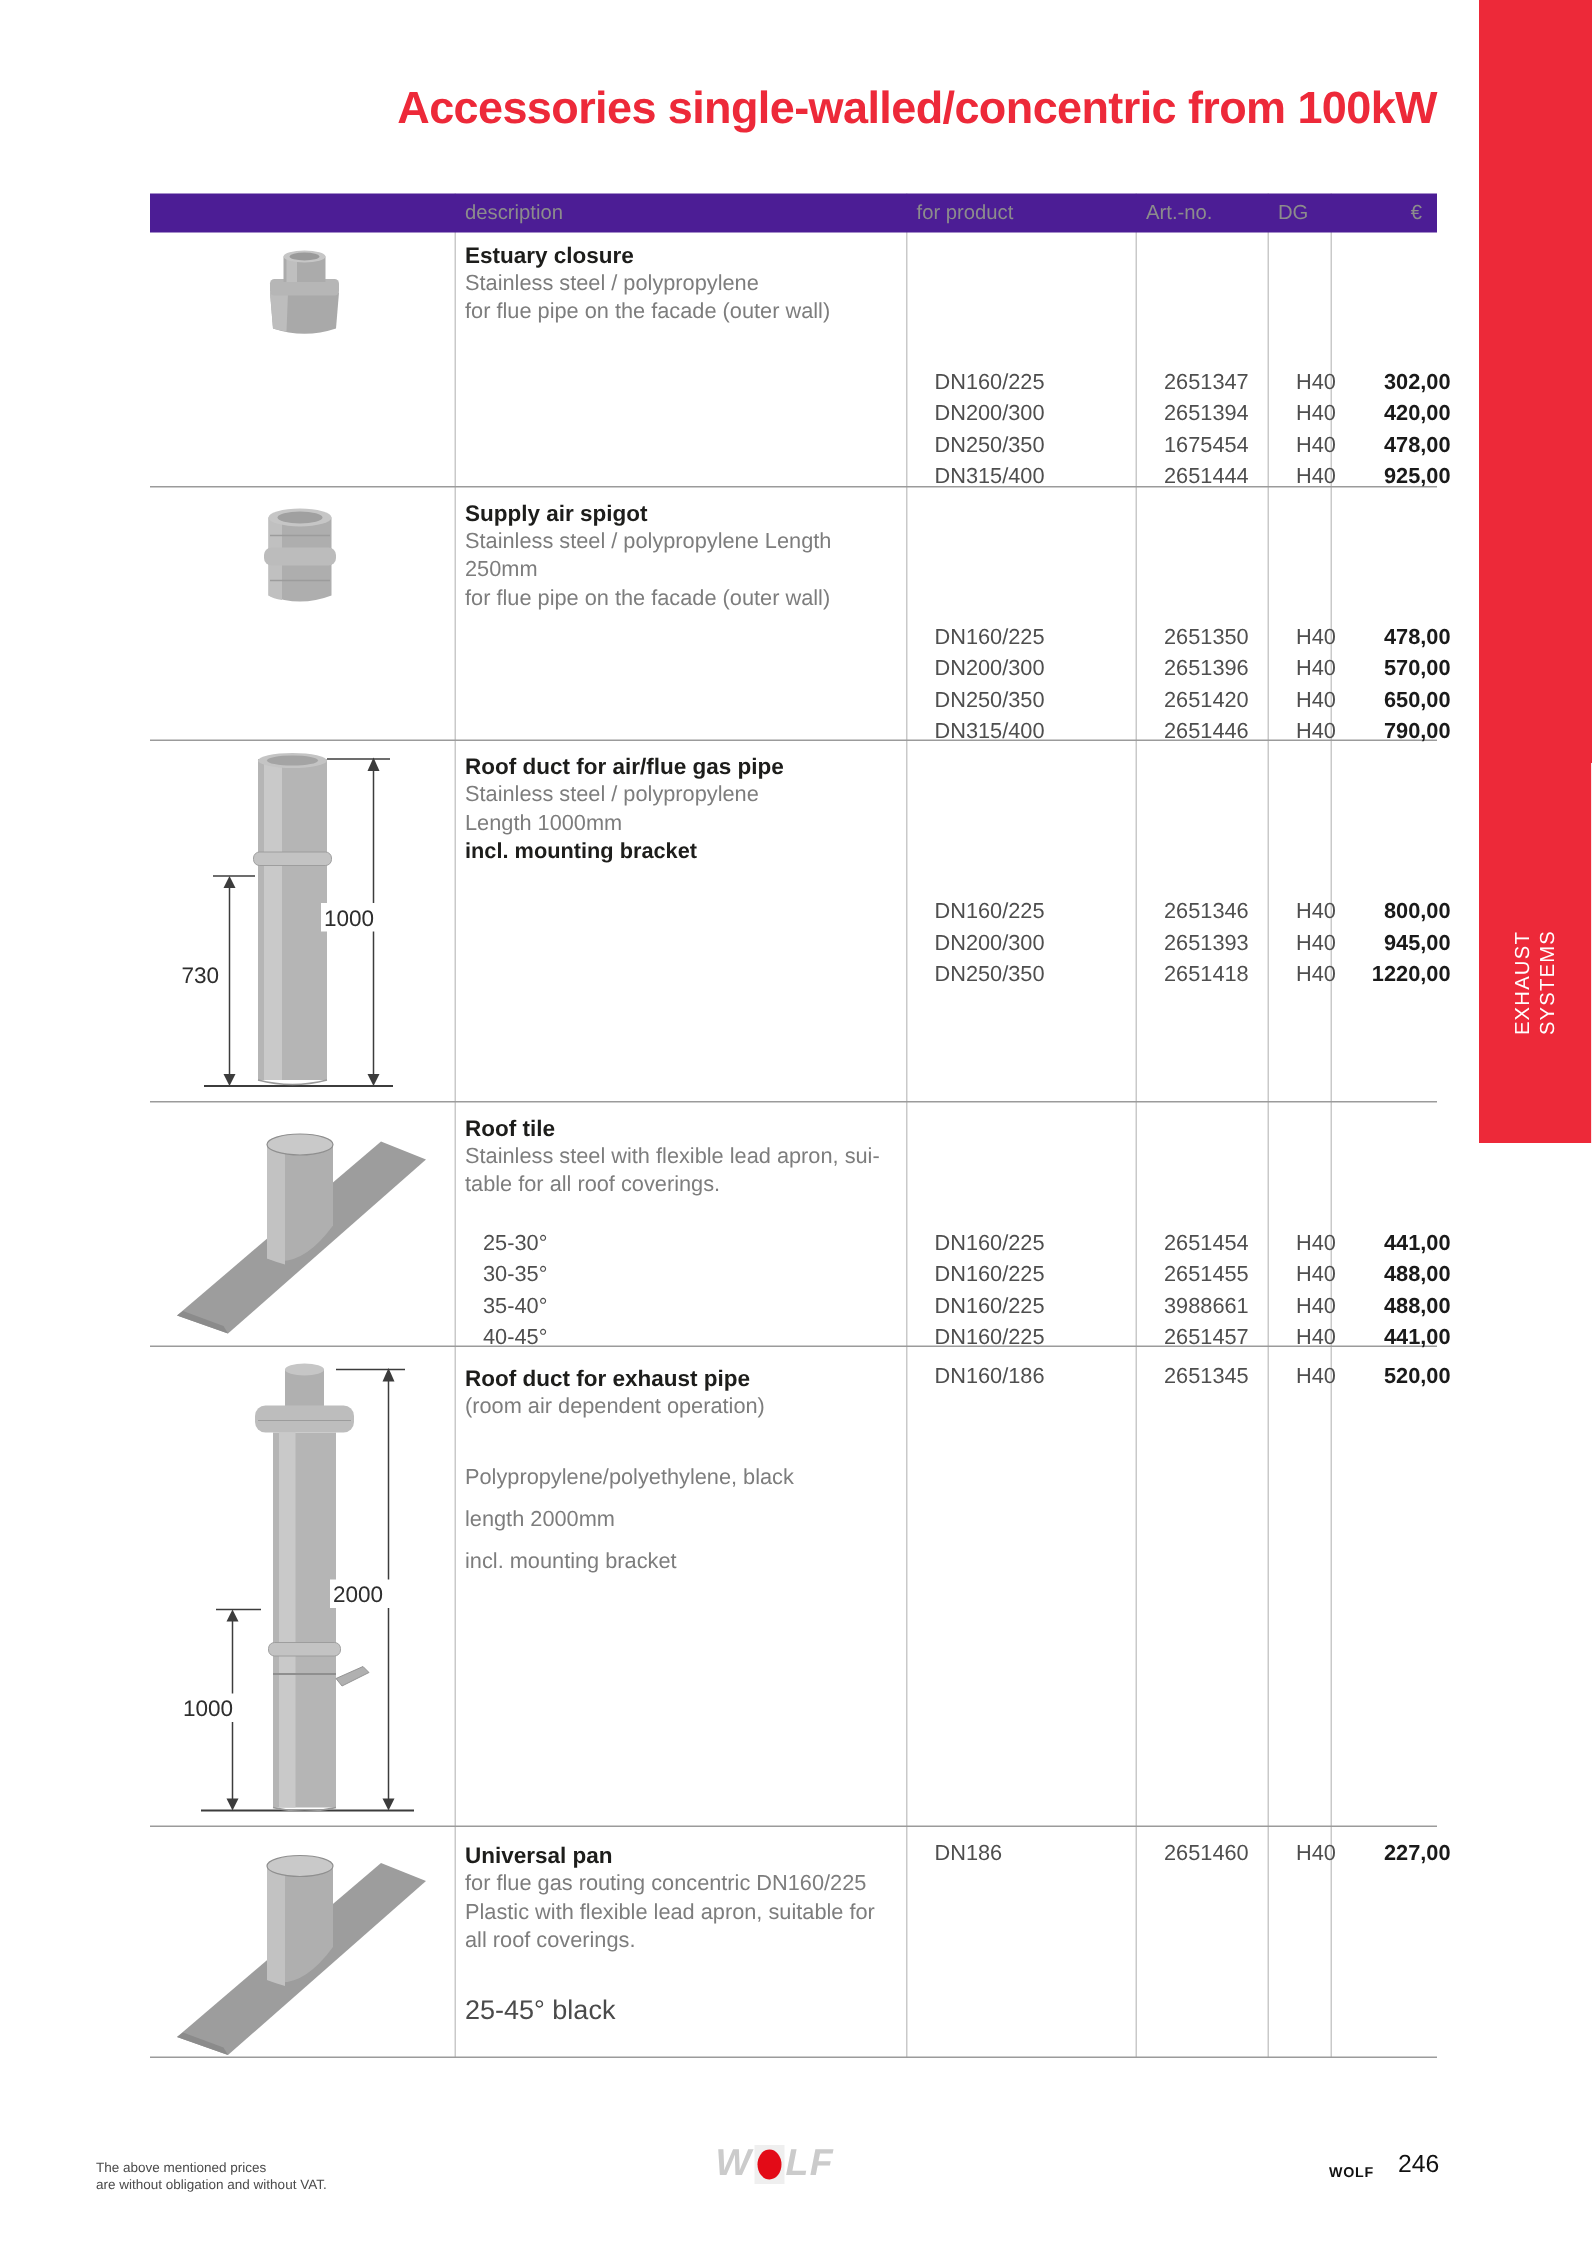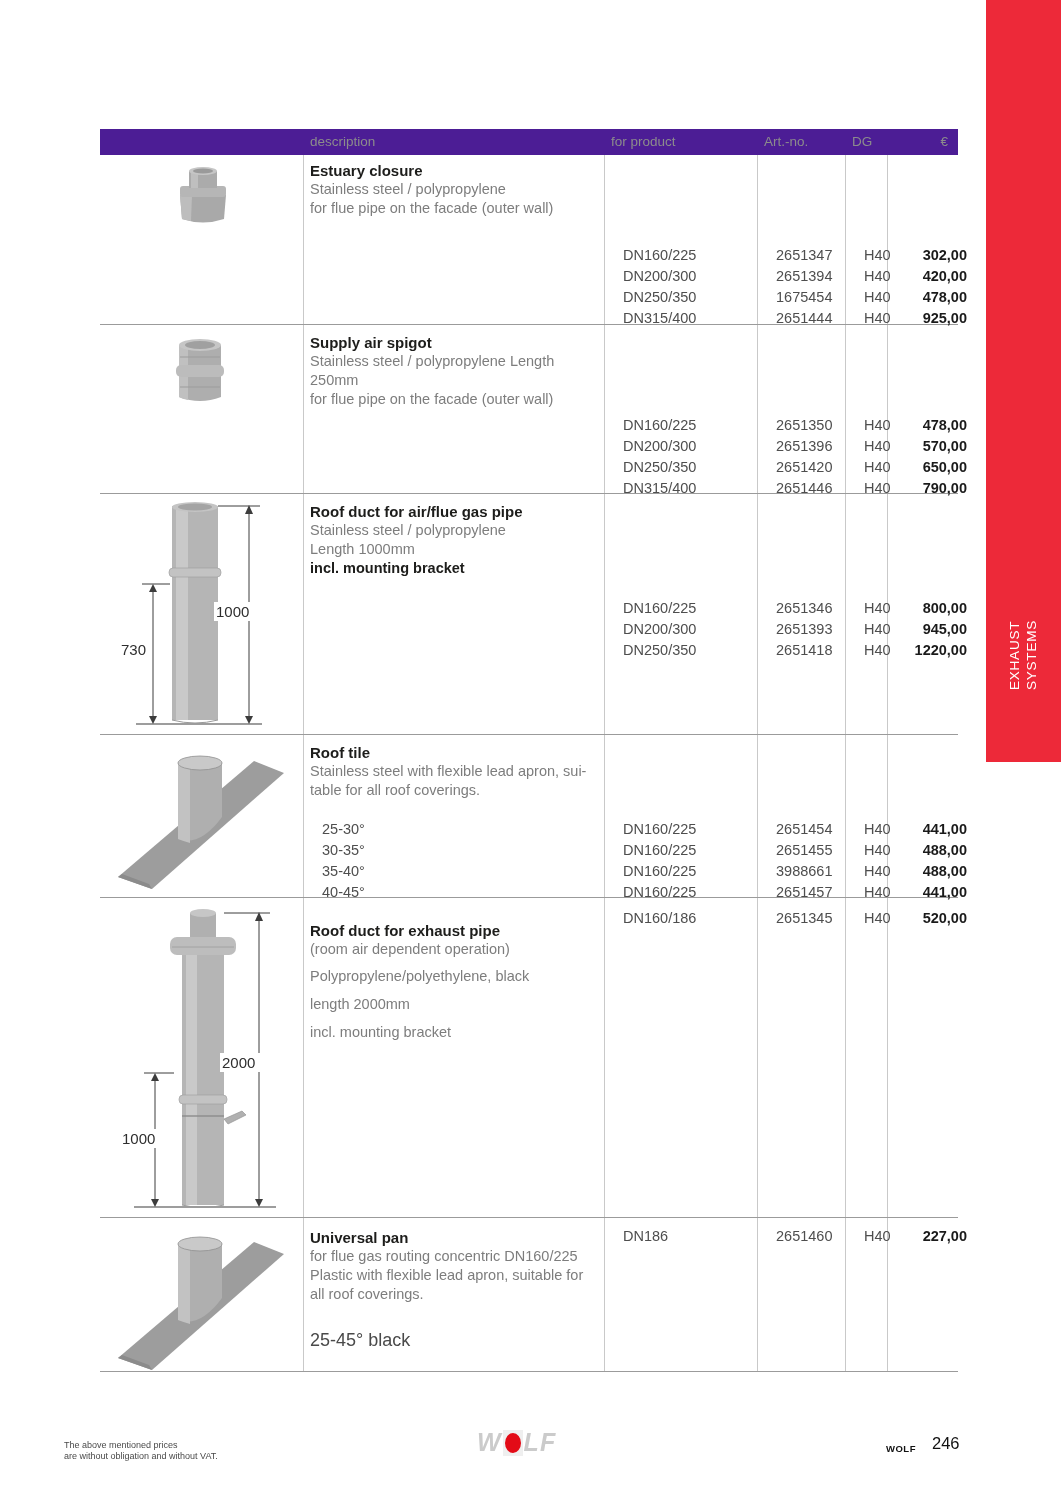--- a/index.html
+++ b/index.html
@@ -24,21 +24,21 @@
   .thead { position:relative; height:26px; background:#4c1d95; color:#8c8c8c; font-size:13.5px; z-index:1; }
   .thead span { position:absolute; top:5px; }
   .h-desc { left:210px; } .h-prod { left:511px; } .h-art { left:664px; } .h-dg { left:752px; }
   .h-eur { right:10px; }
 
   .sec { position:relative; border-bottom:1px solid #9b9b9b; z-index:1; }
   .desc { position:absolute; left:210px; width:300px; }
   .p-title { font-size:15px; font-weight:bold; color:#1d1d1b; line-height:19px; white-space:nowrap; }
   .gl { font-size:14.5px; color:#7d7d7d; line-height:19px; white-space:nowrap; }
   .bl { font-size:14.5px; font-weight:bold; color:#1d1d1b; line-height:19px; white-space:nowrap; }
-  .sp16 { margin-top:8px; } .sp9 { margin-top:9px; }
+  .sp16 { margin-top:28px; } .sp9 { margin-top:9px; }
 
   .rows { position:absolute; left:12px; width:100%; }
   .r { position:relative; height:21px; font-size:14.5px; color:#4e4e4e; }
   .cv  { position:absolute; left:210px;text-align:right; }
   .cp  { position:absolute; left:511px; }
   .ca  { position:absolute; left:664px; }
   .cd  { position:absolute; left:752px; }
   .cpr { position:absolute; right:3px; font-weight:bold; color:#1a1a1a; }
 
   .img { position:absolute; }
@@ -63,20 +63,21 @@
 
   <div class="side-bar">
     <div class="side-tab-box">
       <div class="side-tab-inner">
         <div>EXHAUST</div>
         <div>SYSTEMS</div>
       </div>
     </div>
   </div>
 
+  <h1 class="page-title">Accessories single-walled/concentric from 100kW</h1>
 
   <div class="table">
 
     <div class="vline" style="left:203px"></div>
     <div class="vline" style="left:504px"></div>
     <div class="vline" style="left:657px"></div>
     <div class="vline" style="left:745px"></div>
     <div class="vline" style="left:787px"></div>
 
     <div class="thead">
@@ -313,21 +314,21 @@
           <line x1="74" y1="213" x2="116" y2="213" stroke="#8f8f8f" stroke-width="1.4"></line>
           <path d="M74 302 Q95 307 116 302" stroke="#9a9a9a" fill="none"></path>
 
           <rect x="112" y="150" width="44" height="19" fill="#ffffff"></rect>
           <text x="114" y="165" font-size="15" fill="#2e2e2e">2000</text>
 
           <rect x="12" y="226" width="44" height="19" fill="#ffffff"></rect>
           <text x="14" y="241" font-size="15" fill="#2e2e2e">1000</text>
         </svg>
       </div>
-      <div class="desc" style="top:23px">
+      <div class="desc" style="top:12px">
         <div class="p-title">Roof duct for exhaust pipe</div>
         <div class="gl">(room air dependent operation)</div>
         <div class="gl sp16">Polypropylene/polyethylene, black</div>
         <div class="gl sp9">length 2000mm</div>
         <div class="gl sp9">incl. mounting bracket</div>
       </div>
       <div class="rows" style="top:12px">
         <div class="r">
           <span class="cp">DN160/186</span>
           <span class="ca">2651345</span>

